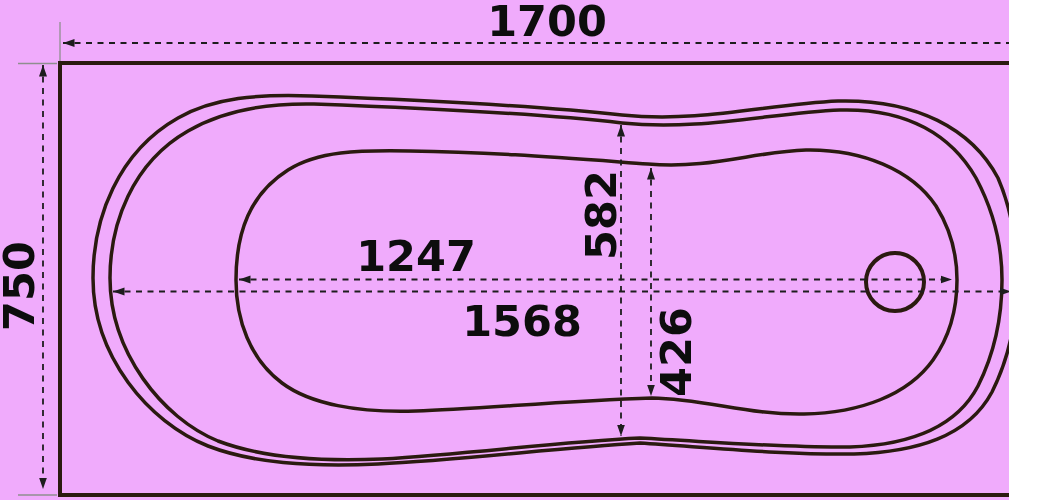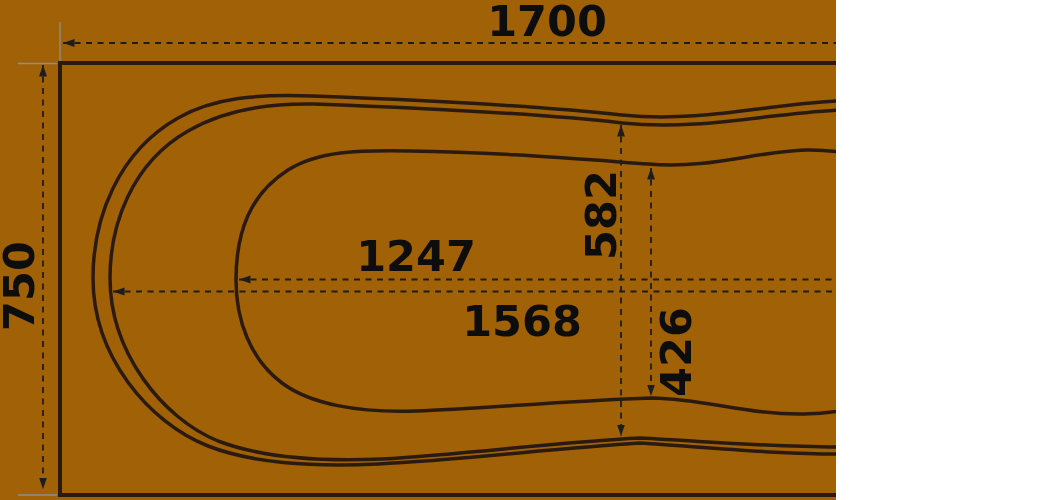--- a/index.html
+++ b/index.html
@@ -2,23 +2,23 @@
 <html><head>
 <meta charset="utf-8">
 <style>
   html, body {
     margin: 0;
     padding: 0;
     background: #ffffff;
   }
   .stage {
     position: relative;
-    width: 836px;
+    width: 1009px;
     height: 500px;
-    background: #a16207;
+    background: #f0abfc;
     overflow: hidden;
   }
   svg {
     display: block;
   }
   text.dim-label {
     font-family: "DejaVu Sans", "Liberation Sans", sans-serif;
     font-weight: bold;
     font-size: 43px;
     fill: #0d0d0d;

